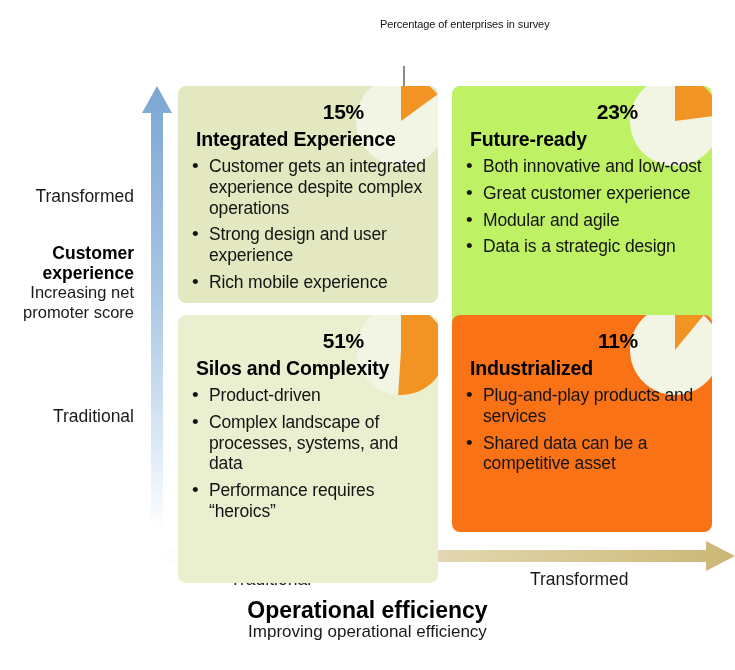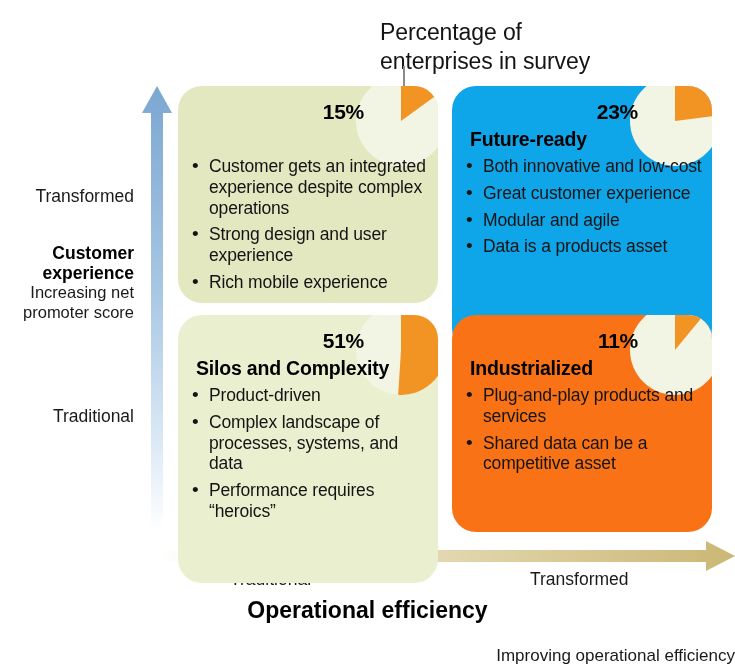--- a/index.html
+++ b/index.html
@@ -16,21 +16,21 @@
     color: #000000;
     -webkit-font-smoothing: antialiased;
   }
 
   
   #callout-label {
     position: absolute;
     left: 380px;
     top: 18px;
     width: 230px;
-    font-size: 23px;
+    font-size: 11px;
     line-height: 1.24;
     color: #141414;
     letter-spacing: -0.1px;
   }
   #callout-line {
     position: absolute;
     left: 403px;
     top: 66px;
     width: 2px;
     height: 46px;
@@ -108,36 +108,36 @@
     top: 597px;
     width: 735px;
     text-align: center;
     font-size: 23px;
     font-weight: bold;
     color: #000;
   }
   #x-axis-sub {
     position: absolute;
     left: 0;
-    top: 646px;
+    top: 622px;
     width: 735px;
-    text-align: right;
+    text-align: center;
     font-size: 17px;
     color: #1a1a1a;
   }
 
   
   .quad {
     position: absolute;
-    border-radius: 24px;
+    border-radius: 8px;
     overflow: hidden;
     box-sizing: border-box;
   }
   #quad-tl { left: 178px; top:  86px; width: 260px; height: 217px; background: #e3e8c0; }
-  #quad-tr { left: 452px; top:  86px; width: 260px; height: 266px; background: #0ea5e9; }
+  #quad-tr { left: 452px; top:  86px; width: 260px; height: 266px; background: #bef264; }
   #quad-bl { left: 178px; top: 315px; width: 260px; height: 268px; background: #eaf0cf; }
   #quad-br { left: 452px; top: 315px; width: 260px; height: 217px; background: #f97316; }
 
   .quad-pie {
     position: absolute;
     right: -8px;
     top: -10px;
     width: 90px;
     height: 90px;
   }
@@ -231,39 +231,40 @@
 <div id="x-right-label">Transformed</div>
 <div id="x-axis-title">Operational efficiency</div>
 <div id="x-axis-sub">Improving operational efficiency</div>
 
 <div class="quad" id="quad-tl">
   <div class="quad-pie"><svg width="90" height="90" viewBox="0 0 90 90">
         <circle cx="45" cy="45" r="45" fill="#f2f4e4"></circle>
         <path d="M45 45 L45 0 A45 45 0 0 1 81.41 18.55 Z" fill="#f29423"></path>
       </svg></div>
   <div class="quad-pct">15%</div>
+  <div class="quad-title">Integrated Experience</div>
   <ul class="quad-list">
       <li>Customer gets an integrated experience despite complex operations</li>
       <li>Strong design and user experience</li>
       <li>Rich mobile experience</li>
     </ul>
 </div>
 
 <div class="quad" id="quad-tr">
   <div class="quad-pie"><svg width="90" height="90" viewBox="0 0 90 90">
         <circle cx="45" cy="45" r="45" fill="#f2f4e4"></circle>
         <path d="M45 45 L45 0 A45 45 0 0 1 89.65 39.36 Z" fill="#f29423"></path>
       </svg></div>
   <div class="quad-pct">23%</div>
   <div class="quad-title">Future-ready</div>
   <ul class="quad-list">
       <li>Both innovative and low-cost</li>
       <li>Great customer experience</li>
       <li>Modular and agile</li>
-      <li>Data is a products asset</li>
+      <li>Data is a strategic design</li>
     </ul>
 </div>
 
 <div class="quad" id="quad-bl">
   <div class="quad-pie"><svg width="90" height="90" viewBox="0 0 90 90">
         <circle cx="45" cy="45" r="45" fill="#f2f4e4"></circle>
         <path d="M45 45 L45 0 A45 45 0 1 1 42.17 89.91 Z" fill="#f29423"></path>
       </svg></div>
   <div class="quad-pct">51%</div>
   <div class="quad-title">Silos and Complexity</div>

